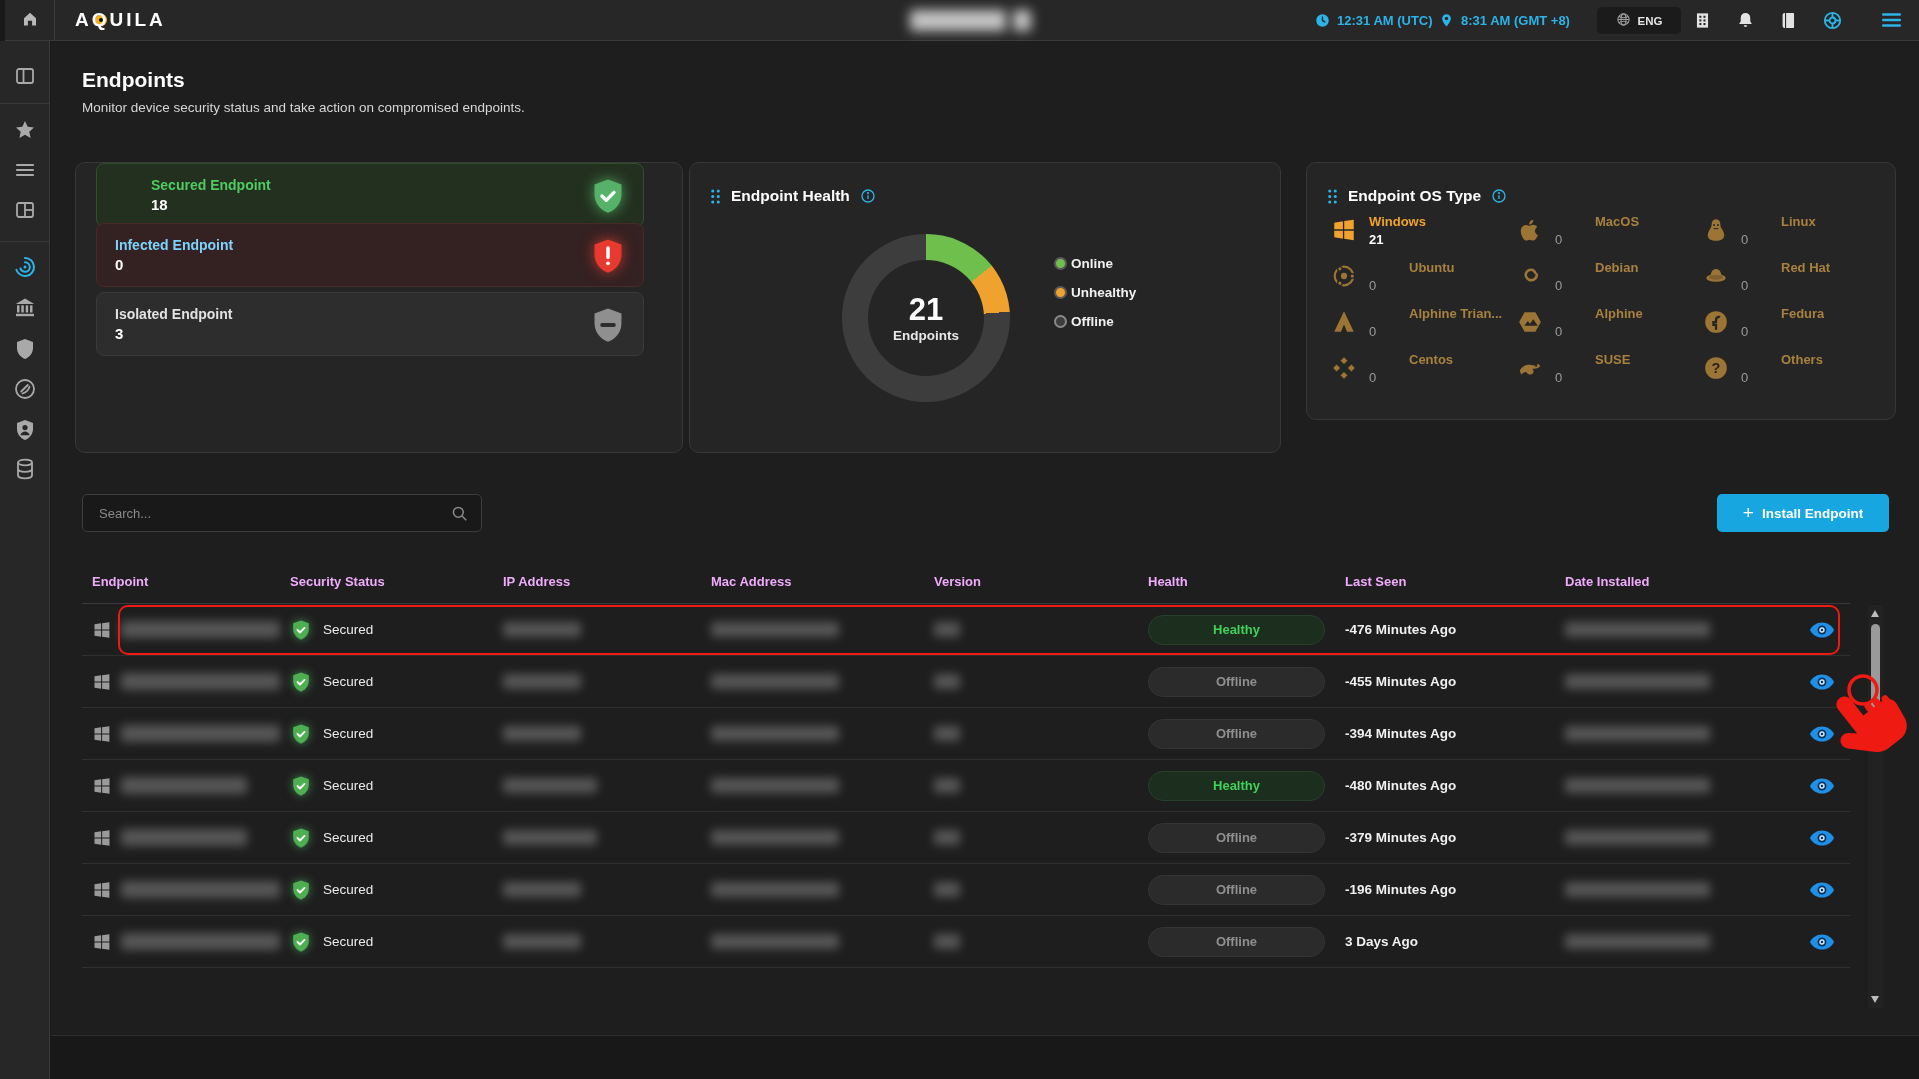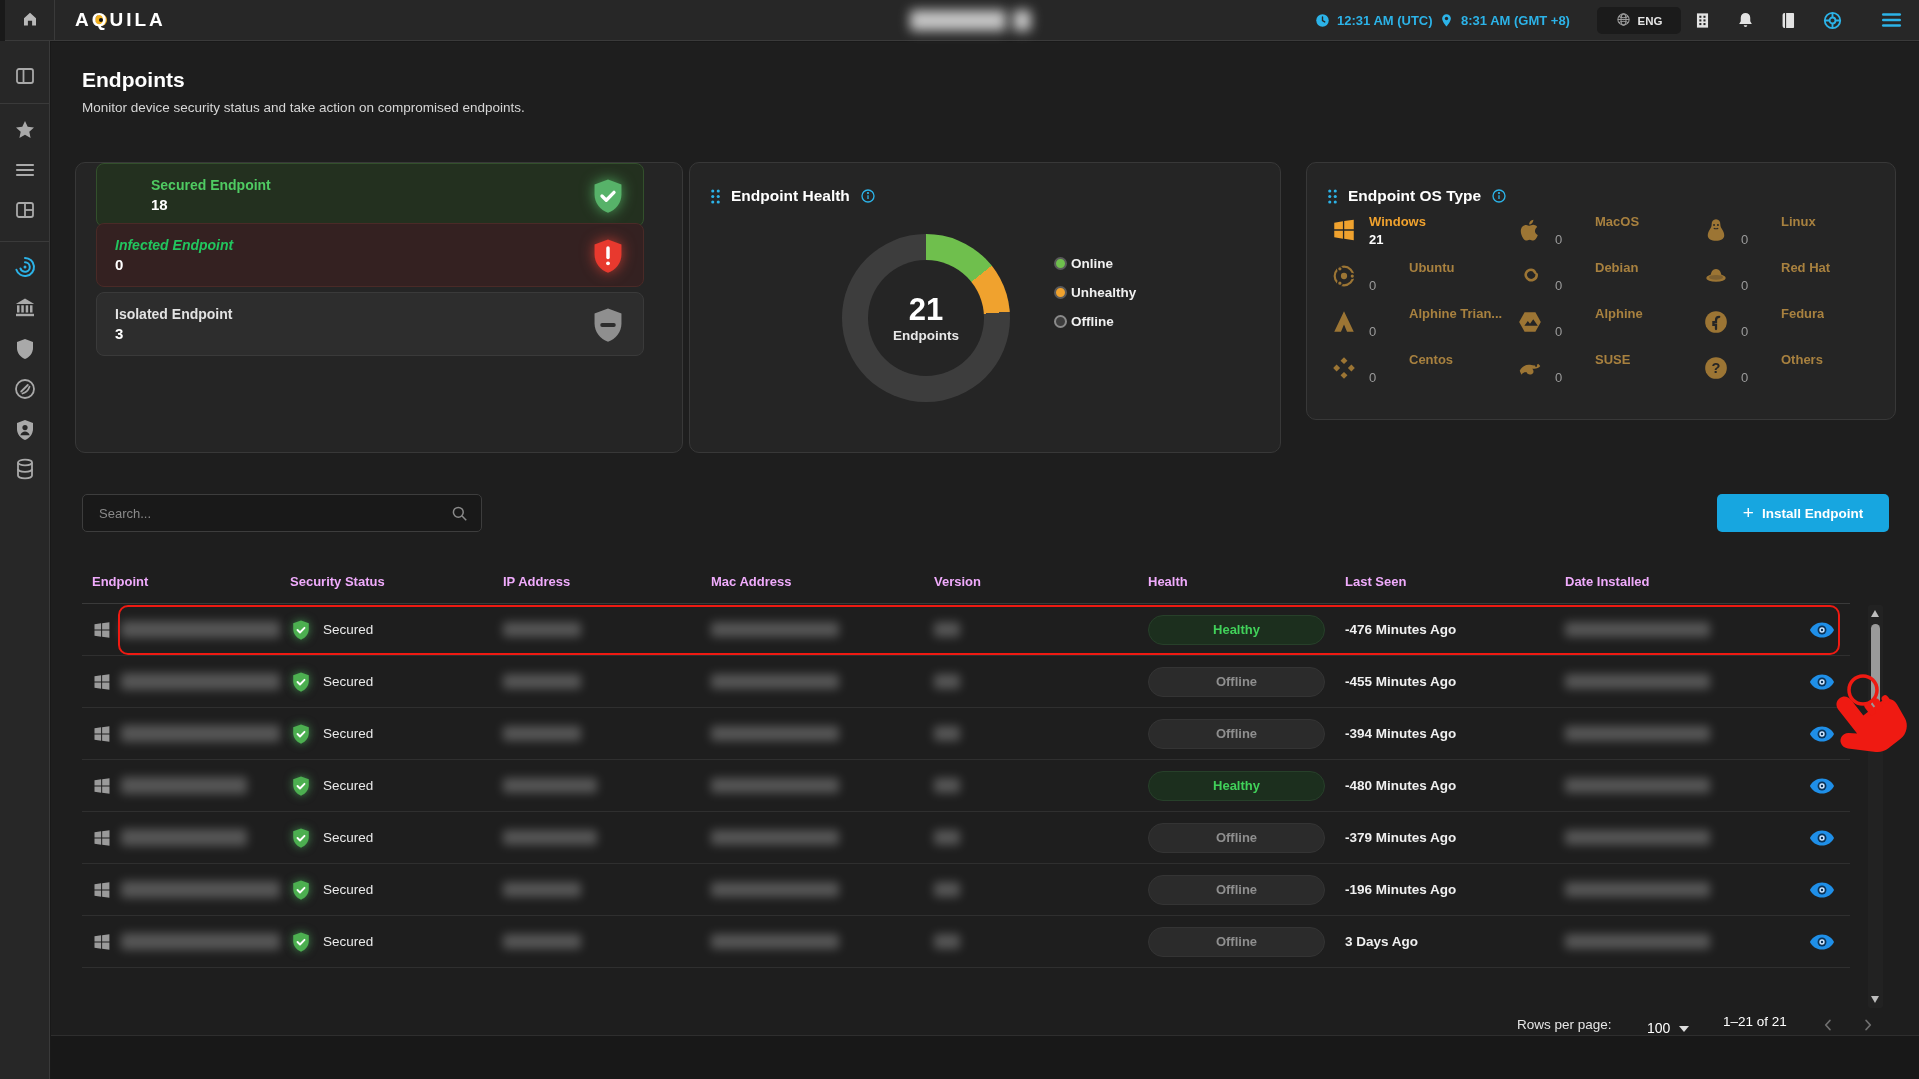--- a/index.html
+++ b/index.html
@@ -72,21 +72,21 @@
     display:flex; align-items:center; }
   .tile .txt { margin-left:18px; }
   .tile .lbl { font-size:14px; font-weight:600; }
   .tile .cnt { font-size:15px; font-weight:700; color:#fff; margin-top:3px; }
   .tile .tshield { position:absolute; right:16px; top:13px; width:38px; height:38px; }
   .tile .tshield svg { width:100%; height:100%; }
   .tile.secured { background:#23301f; border:1px solid #33502c;padding-left:36px; }
   .tile.secured .lbl { color:#4fcb62; }
   .tile.secured .tshield { color:#57b269; filter:drop-shadow(0 0 7px rgba(90,200,110,.75)); }
   .tile.infected { background:#342121; border:1px solid #4a2a27; }
-  .tile.infected .lbl { color:#22c55e;font-style:italic; }
+  .tile.infected .lbl { color:#7dd3fc; }
   .tile.infected .tshield { color:#e8392e; filter:drop-shadow(0 0 7px rgba(240,70,55,.7)); }
   .tile.isolated { background:#2d2d2d; border:1px solid #3a3a3a; }
   .tile.isolated .lbl { color:#e2e2e2; }
   .tile.isolated .tshield { color:#8f8f8f; }
   .tile:nth-of-type(2){ top:60px; } .tile:nth-of-type(3){ top:129px; } .tile:nth-of-type(4){ top:198px; }
 
   
   #donut { position:absolute; left:152px; top:71px; width:168px; height:168px; border-radius:50%; }
   #donut-hole { position:absolute; left:26px; top:26px; width:116px; height:116px; border-radius:50%;
     background:#252525; display:flex; flex-direction:column; align-items:center; justify-content:center; }
@@ -913,29 +913,15 @@
       <circle cx="77" cy="63" r="14" fill="none" stroke="#ef1a12" stroke-width="3.5"></circle>
       <g transform="rotate(-38 85 100)" fill="#ef1a12">
         <path d="M78 58 c-5 0 -8 3.6 -8 8.6 l0 30 -6.2 -5.6 c-4.3 -3.8 -10.6 -1.9 -12.4 3.1 -1 2.9 -.2 6.2 2.2 8.7 l19.8 19.8 c3.1 3.1 7.4 4.9 11.8 4.9 l15.9 0 c8 0 14.8 -6.1 16 -13.5 l2.4 -16 c.9 -6.2 -3.7 -11.7 -9.9 -11.7 l-23.6 0 0 -19.7 c0 -5 -3 -8.6 -8 -8.6 z"></path>
         <rect x="92" y="78" width="7" height="14" rx="3.5"></rect>
         <rect x="101" y="80" width="7" height="12" rx="3.5"></rect>
         <rect x="110" y="83" width="7" height="9" rx="3.5"></rect>
       </g>
     </svg>
   </div>
 
-  <div id="pagination">
-    <span id="rpp-label">Rows per page:</span>
-    <span id="rpp-select">
-      <span>100</span>
-      <span id="rpp-caret"></span>
-    </span>
-    <span id="range-label">1–21 of 21</span>
-    <span class="pg-chev" id="chev-prev"><svg viewBox="0 0 24 24" fill="none" stroke="currentColor" stroke-width="2.4" stroke-linecap="round" stroke-linejoin="round">
-          <polyline points="14.5,6 9,12 14.5,18"></polyline>
-        </svg></span>
-    <span class="pg-chev" id="chev-next"><svg viewBox="0 0 24 24" fill="none" stroke="currentColor" stroke-width="2.4" stroke-linecap="round" stroke-linejoin="round">
-          <polyline points="9.5,6 15,12 9.5,18"></polyline>
-        </svg></span>
-  </div>
 </div>
 
 <div id="bottom-strip"></div>
 
 </body></html>

